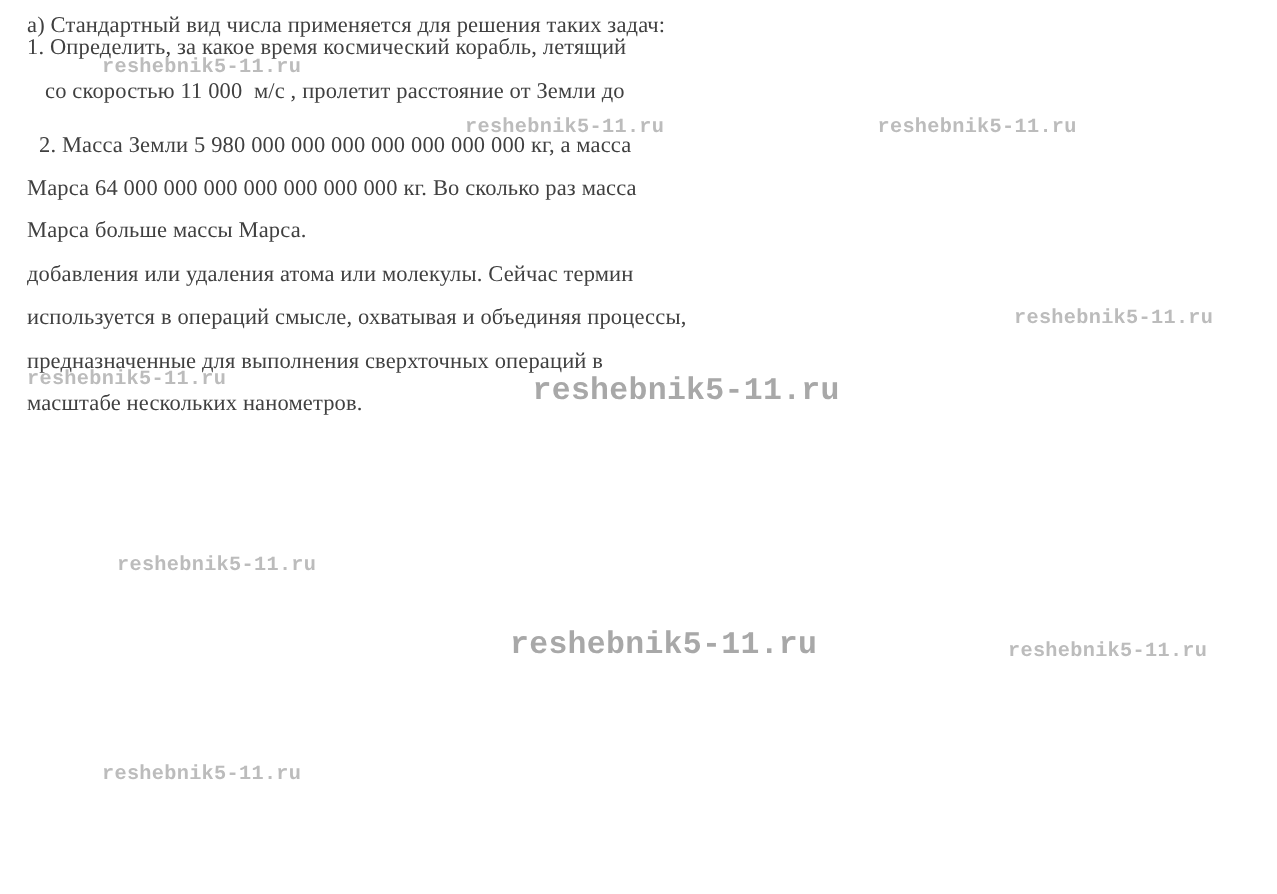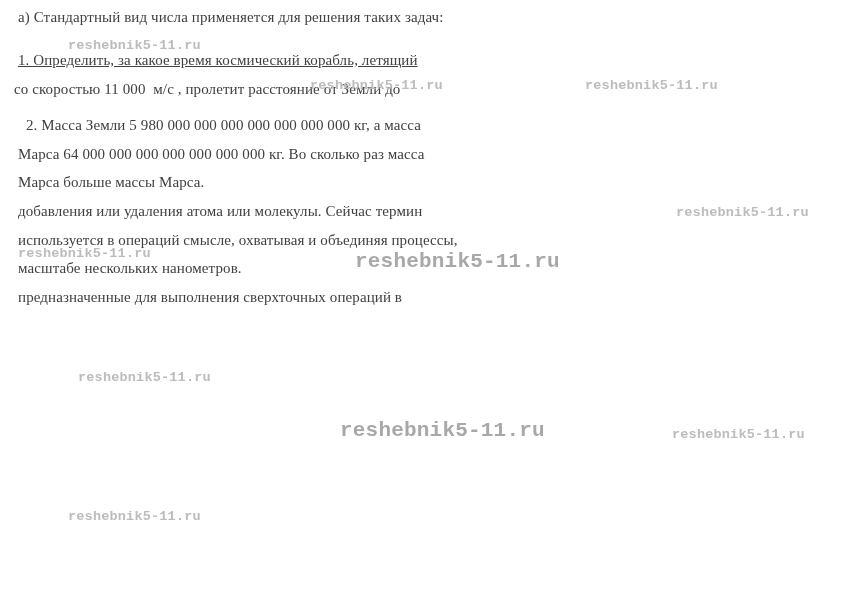--- a/index.html
+++ b/index.html
@@ -31,22 +31,22 @@
     line-height: 1.0;
     color: #404040;
     white-space: pre;
     letter-spacing: 0.1px;
   }
   .block {
     margin: 0;
   }
   
   .l0  { margin: 0 0 0 4px; }
-  .l1  { margin: 28px 0 0 4px; text-decoration: underline; }
-  .l2  { margin: 14px 0 0 0; }
+  .l1  { margin: 0 0 0 4px; }
+  .l2  { margin: 14px 0 0 16px; }
   .l3  { margin: 14px 0 0 4px; }
   .l4  { margin: 21px 0 0 12px; }
   .l5  { margin: 14px 0 11px 4px; }
   .l6  { margin: 13px 0 0 4px; }
   .l7  { margin: 22px 0 0 4px; }
   .l8  { margin: 15px 0 0 4px; }
   .l9  { margin: 14px 0 0 4px; }
   .l10 { margin: 14px 0 0 4px; }
   .l11 { margin: 14px 0 0 4px; }
   .l12 { margin: 13px 0 0 4px; }
@@ -72,22 +72,22 @@
 
   <div class="doc-body">
     <div class="line block l0">а) Стандартный вид числа применяется для решения таких задач:</div>
     <div class="line block l1">1. Определить, за какое время космический корабль, летящий</div>
     <div class="line block l2">со скоростью 11 000  м/с , пролетит расстояние от Земли до</div>
     <div class="line block l4">2. Масса Земли 5 980 000 000 000 000 000 000 000 кг, а масса</div>
     <div class="line block l5">Марса 64 000 000 000 000 000 000 000 кг. Во сколько раз масса</div>
     <div class="line block l6">Марса больше массы Марса.</div>
     <div class="line block l9">добавления или удаления атома или молекулы. Сейчас термин</div>
     <div class="line block l10">используется в операций смысле, охватывая и объединяя процессы,</div>
+    <div class="line block l11">предназначенные для выполнения сверхточных операций в</div>
     <div class="line block l12">масштабе нескольких нанометров.</div>
-    <div class="line block l11">предназначенные для выполнения сверхточных операций в</div>
   </div>
 
   <div class="wm wm-sm" style="left:68px;  top:38px;">reshebnik5-11.ru</div>
   <div class="wm wm-sm" style="left:310px; top:78px;">reshebnik5-11.ru</div>
   <div class="wm wm-sm" style="left:585px; top:78px;">reshebnik5-11.ru</div>
   <div class="wm wm-sm" style="left:676px; top:205px;">reshebnik5-11.ru</div>
   <div class="wm wm-sm" style="left:18px;  top:246px;">reshebnik5-11.ru</div>
   <div class="wm wm-lg" style="left:355px; top:250px;">reshebnik5-11.ru</div>
   <div class="wm wm-sm" style="left:78px;  top:370px;">reshebnik5-11.ru</div>
   <div class="wm wm-lg" style="left:340px; top:419px;">reshebnik5-11.ru</div>

